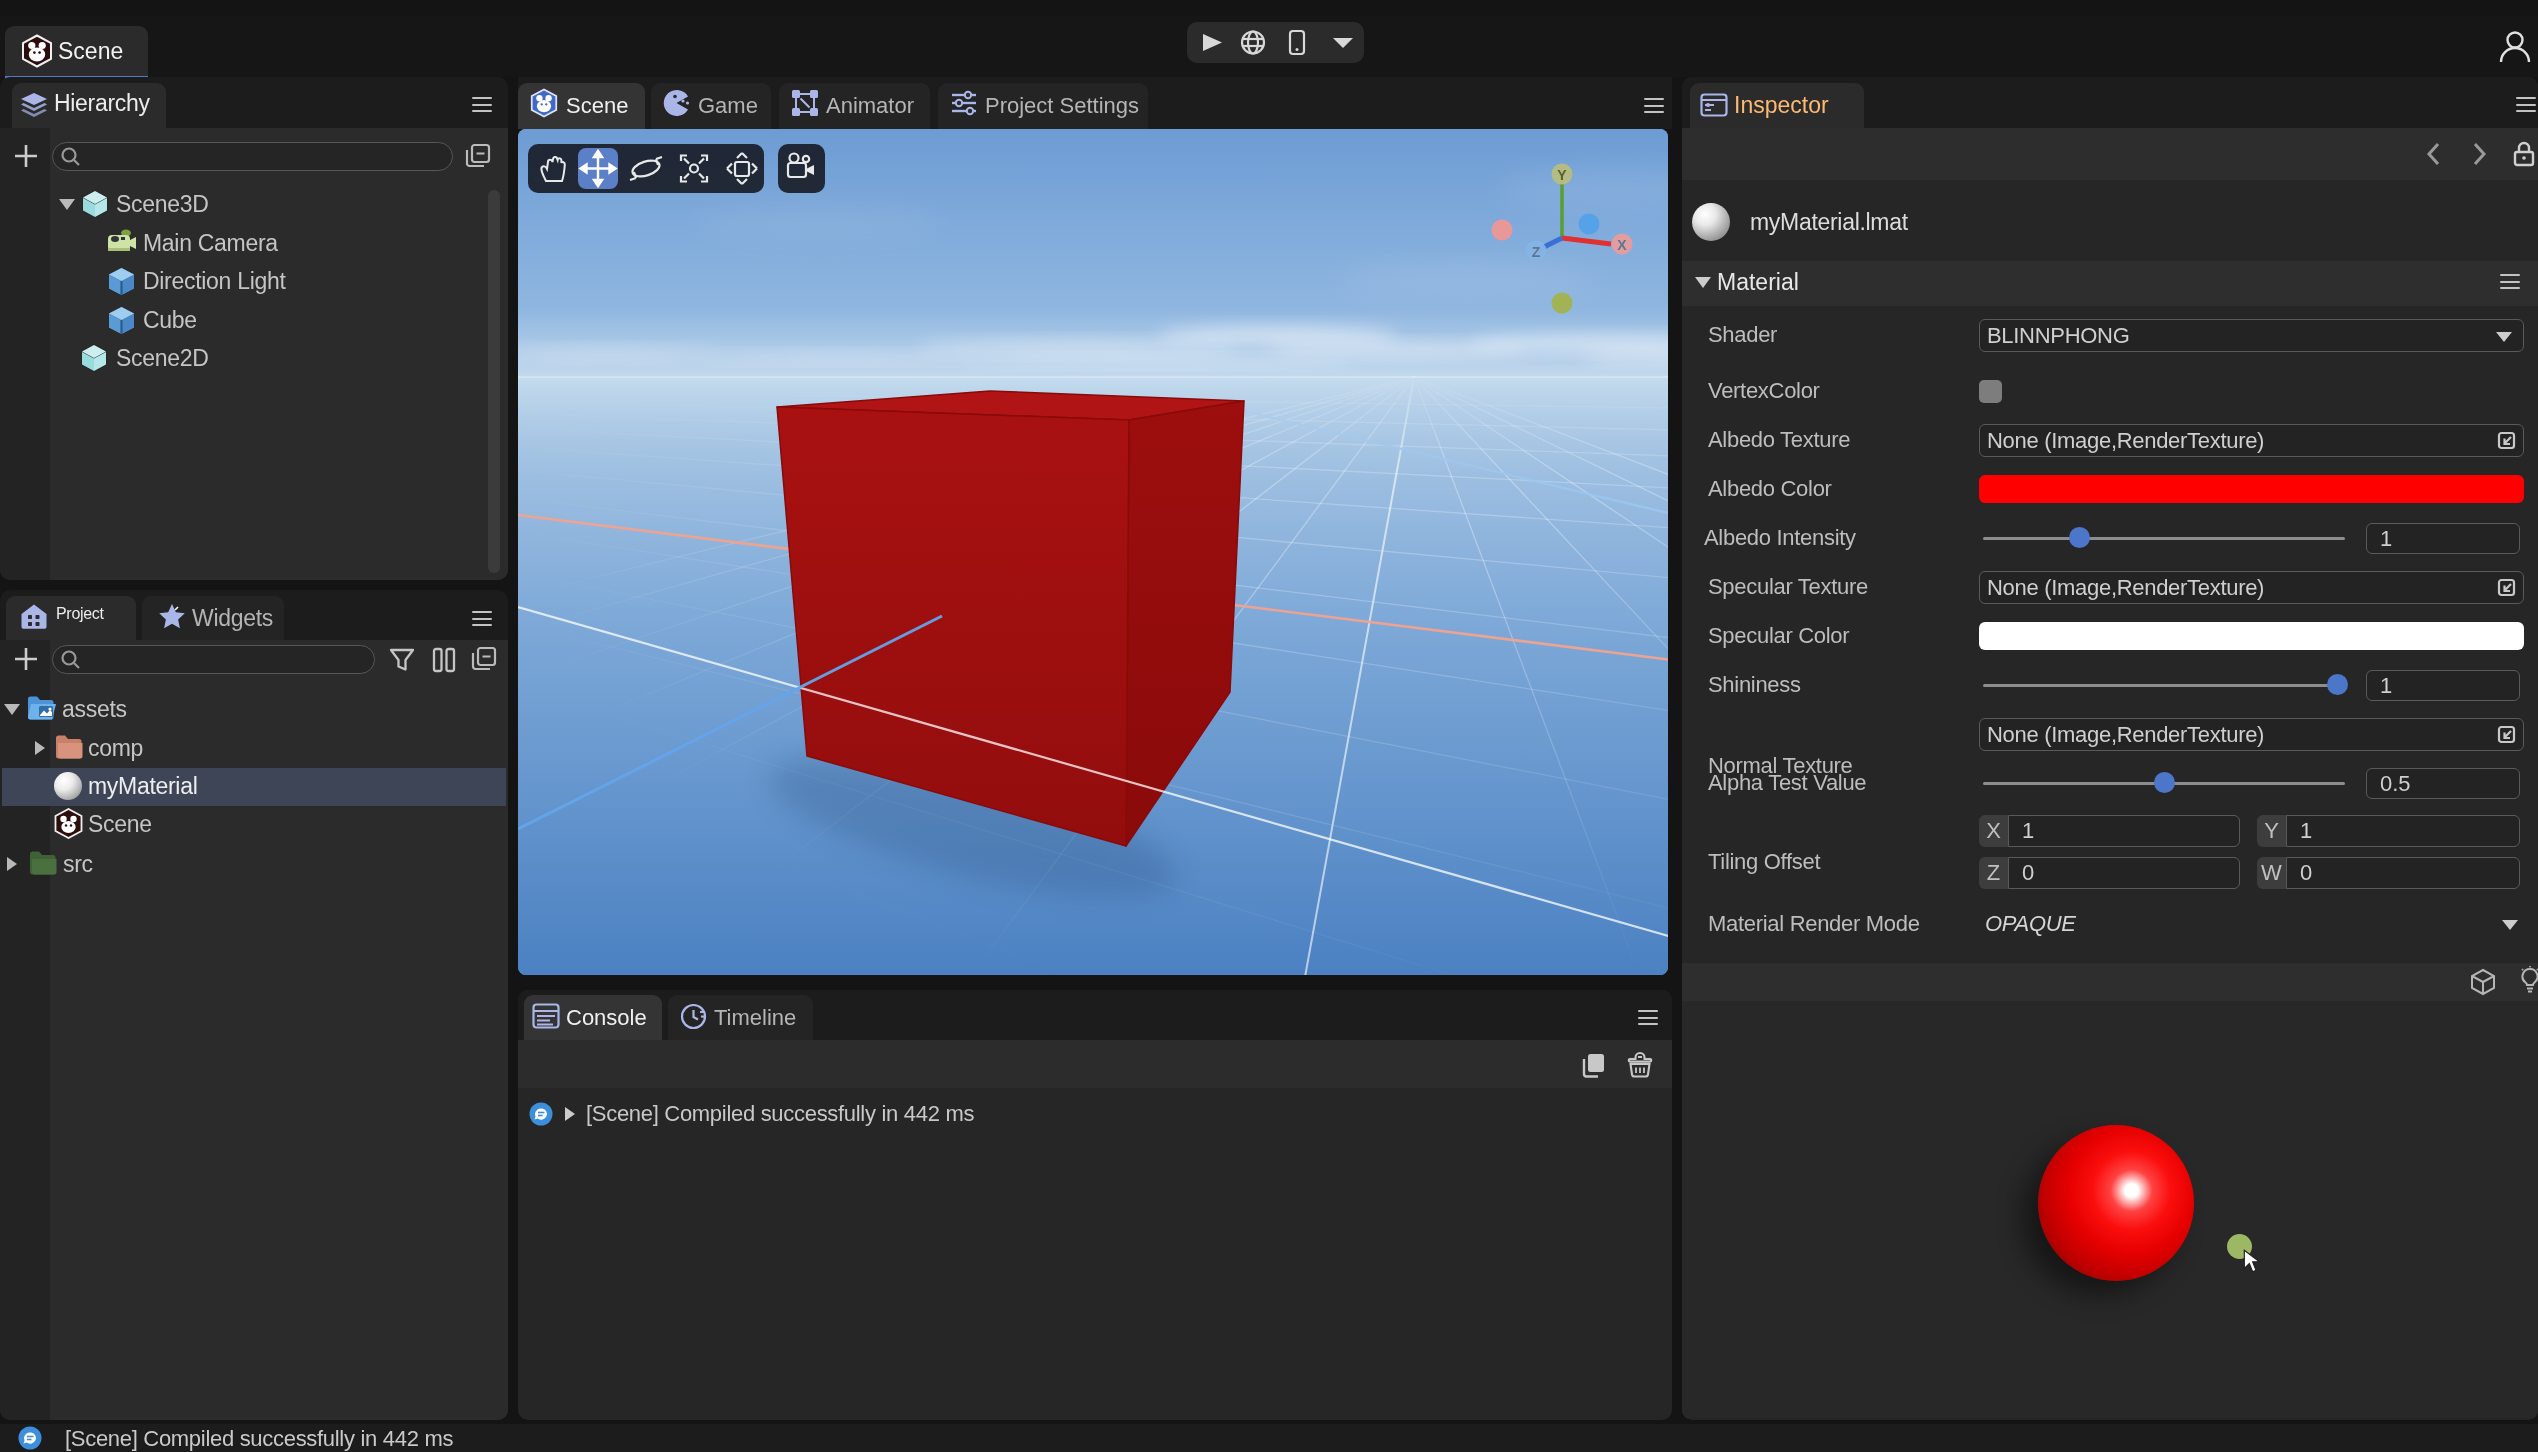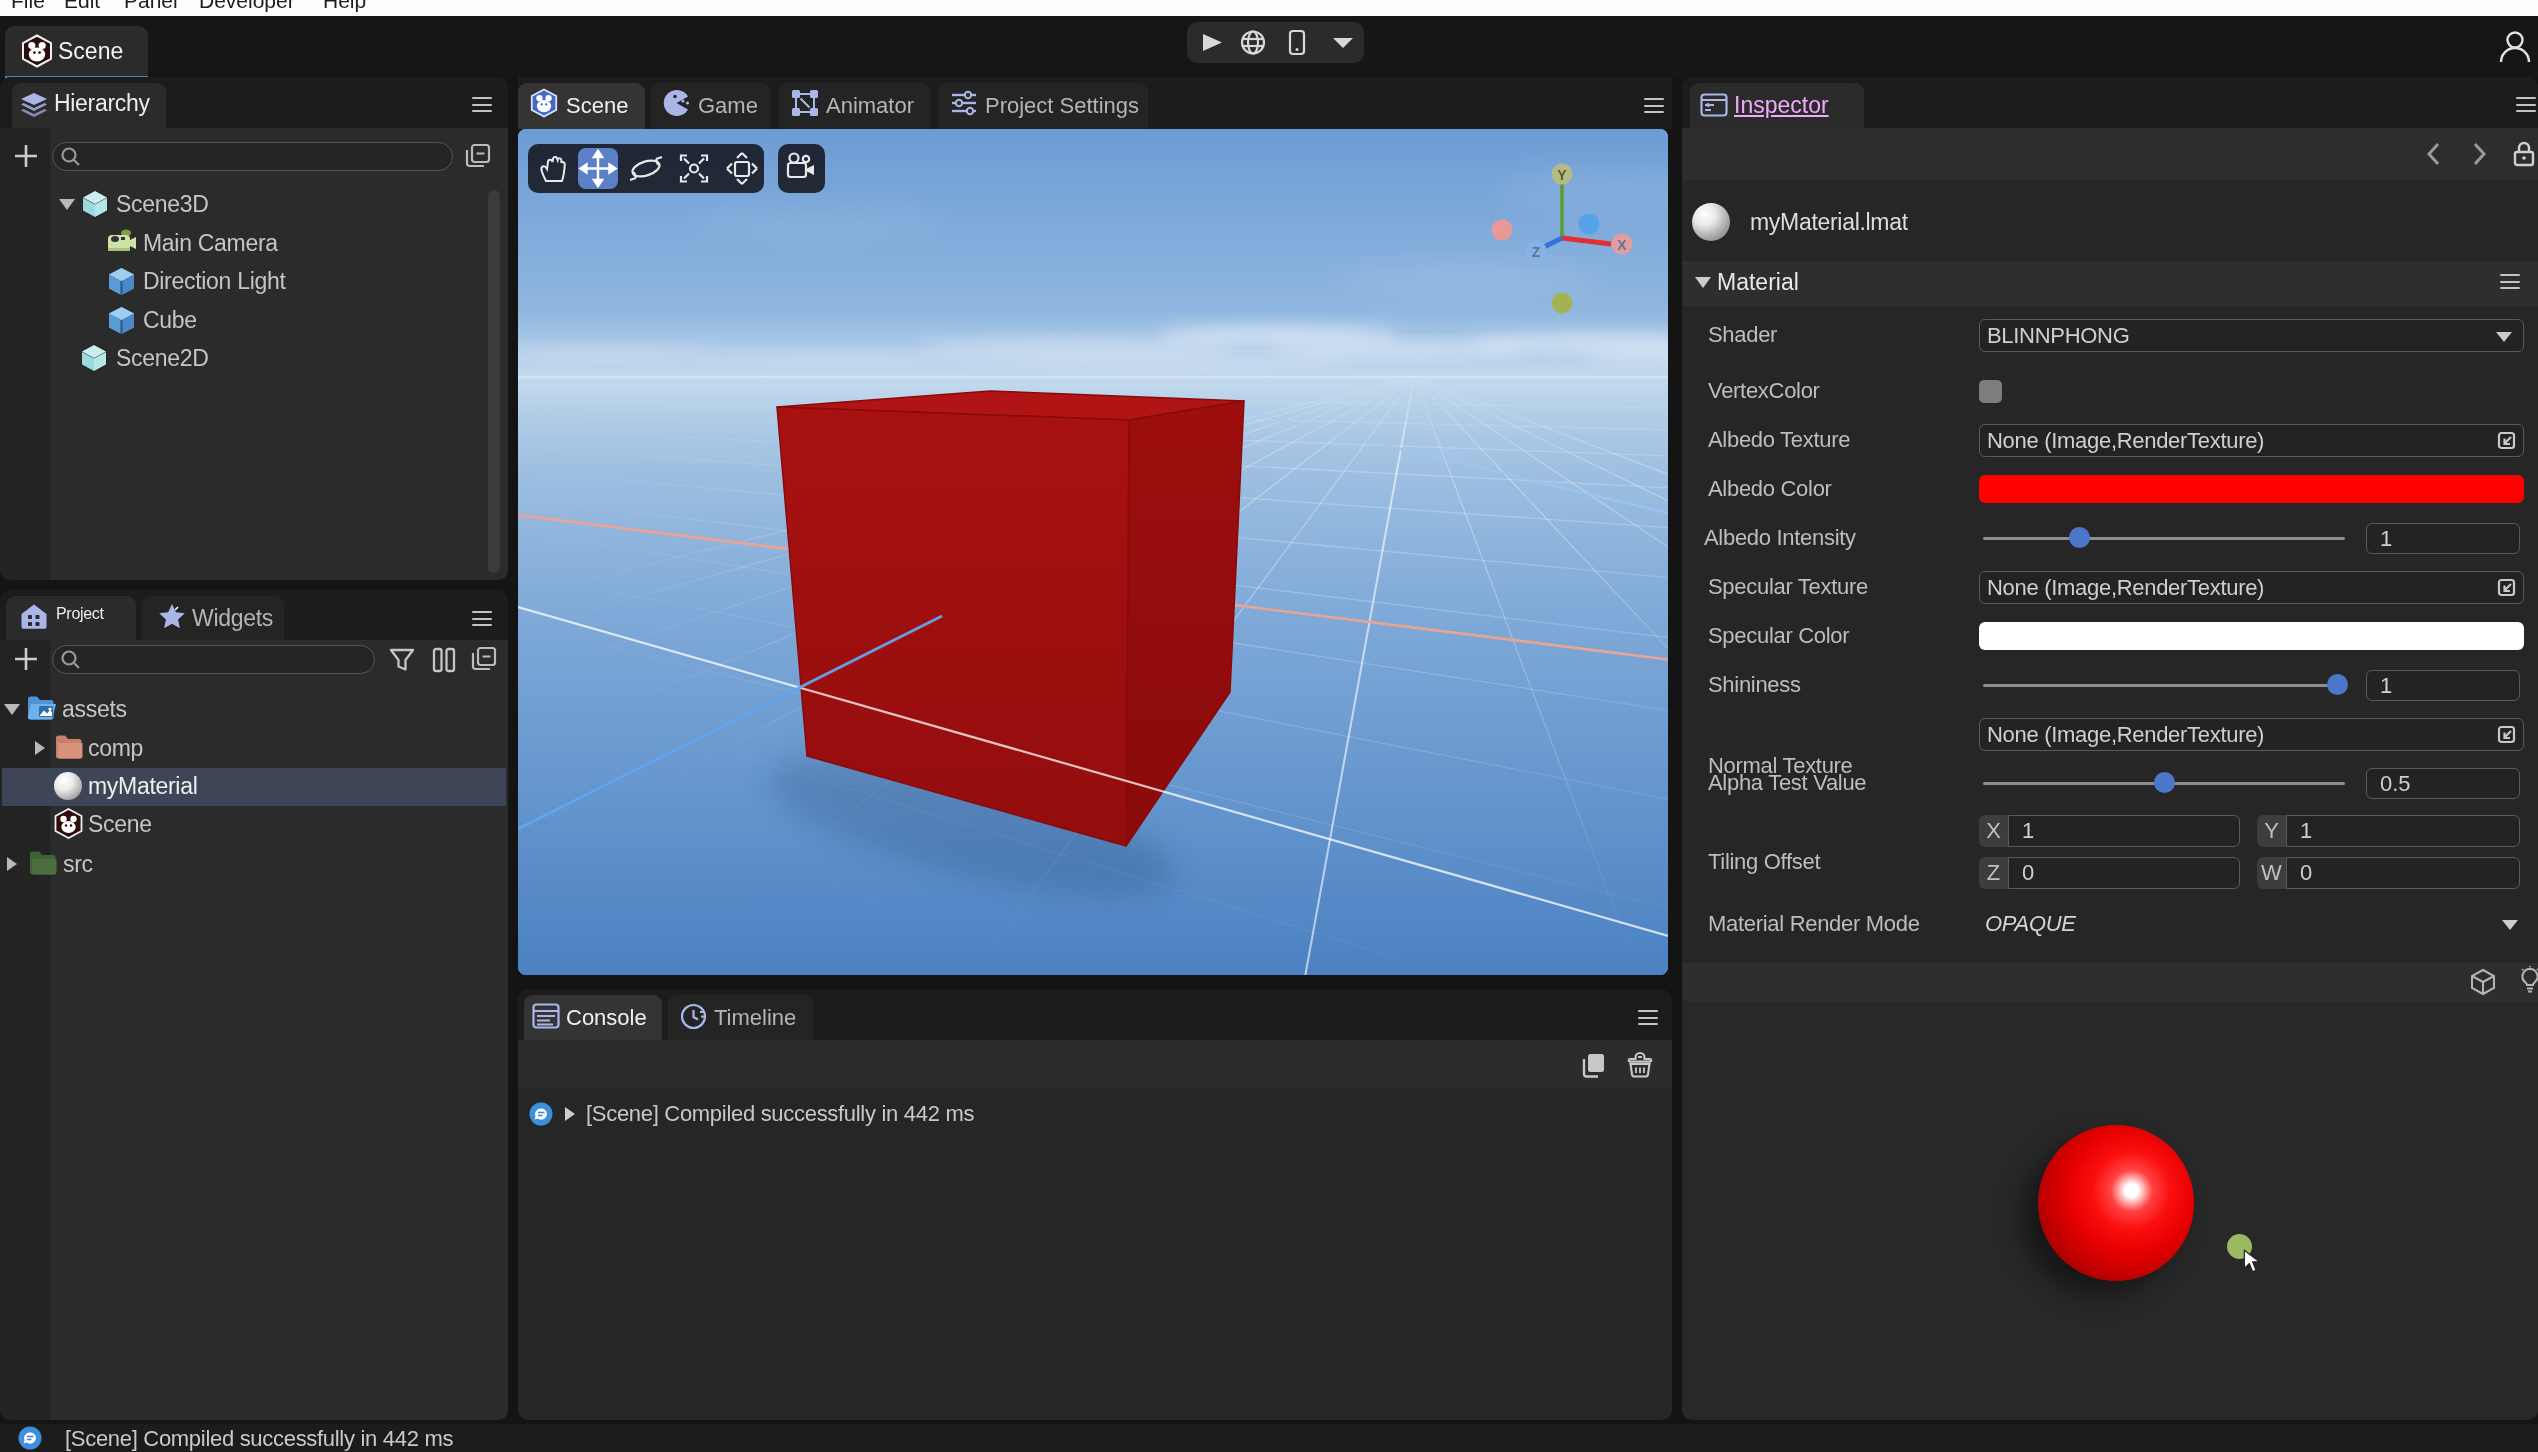--- a/index.html
+++ b/index.html
@@ -15,27 +15,20 @@
   .field { position:absolute; background:#232323; border:1.5px solid #5a5a5a; border-radius:6px; color:#cfcfcf; font-size:22px; letter-spacing:-0.3px; display:flex; align-items:center; padding-left:7px; white-space:nowrap; }
   .numbox { position:absolute; background:#232323; border:1.5px solid #5a5a5a; border-radius:6px; color:#cfcfcf; font-size:22px; display:flex; align-items:center; padding-left:13px; }
   .track { position:absolute; height:2.5px; background:#8d8d8d; border-radius:2px; }
   .knob { position:absolute; width:21px; height:21px; border-radius:50%; background:#4b76ca; }
   svg { display:block; }
 </style>
 </head>
 <body>
 <div id="root">
 
-  <div class="abs" style="left:0;top:0;width:2538px;height:16px;background:#fdfdfd;overflow:hidden;">
-    <div class="abs" style="top:-11px;left:11px;font-size:21px;color:#1d1d1d;">File</div>
-    <div class="abs" style="top:-11px;left:64px;font-size:21px;color:#1d1d1d;">Edit</div>
-    <div class="abs" style="top:-11px;left:124px;font-size:21px;color:#1d1d1d;">Panel</div>
-    <div class="abs" style="top:-11px;left:199px;font-size:21px;color:#1d1d1d;">Developer</div>
-    <div class="abs" style="top:-11px;left:323px;font-size:21px;color:#1d1d1d;">Help</div>
-  </div>
 
   <div class="abs" style="left:0;top:16px;width:2538px;height:61px;background:#161616;">
 
     <div class="abs" style="left:5px;top:10px;width:143px;height:50px;background:#2b2b2b;border-radius:9px 9px 0 0;display:flex;align-items:center;">
       <span class="abs" style="left:16px;top:8px;">
           <svg width="32" height="34" viewBox="0 0 32 34">
             <path d="M16 1.5 L30 9 L30 25 L16 32.5 L2 25 L2 9 Z" fill="#2b0d0d" stroke="#f0f0f0" stroke-width="2"></path>
             <circle cx="10.8" cy="11.5" r="3.6" fill="#ffffff"></circle>
             <circle cx="21.2" cy="11.5" r="3.6" fill="#ffffff"></circle>
             <ellipse cx="16" cy="20.5" rx="8.2" ry="7" fill="#ffffff"></ellipse>
@@ -554,21 +547,21 @@
         <svg width="28" height="24" viewBox="0 0 28 24">
           <rect x="1.5" y="1.5" width="25" height="21" rx="3" fill="none" stroke="#aab6e8" stroke-width="2.2"></rect>
           <line x1="1.5" y1="7" x2="26.5" y2="7" stroke="#aab6e8" stroke-width="2.2"></line>
           <g stroke="#aab6e8" stroke-width="2">
             <line x1="5" y1="12" x2="14" y2="12"></line>
             <line x1="5" y1="17" x2="11" y2="17"></line>
           </g>
           <circle cx="8" cy="12" r="2" fill="#aab6e8"></circle>
         </svg>
       </span>
-    <div class="abs" style="left:52px;top:15px;color:#f0abfc;font-size:23px;text-decoration:underline;">Inspector</div>
+    <div class="abs" style="left:52px;top:15px;color:#fdba74;font-size:23px;">Inspector</div>
     <div class="ham" style="left:834px;top:20px;">
         <div></div>
         <div></div>
         <div></div>
       </div>
 
     <div class="abs" style="left:0;top:51px;width:856px;height:52px;background:#2d2d2d;"></div>
     <svg class="abs" style="left:741px;top:64px;" width="22" height="26" viewBox="0 0 22 26">
         <path d="M15 3 L6 13 L15 23" fill="none" stroke="#999" stroke-width="3"></path>
       </svg>

